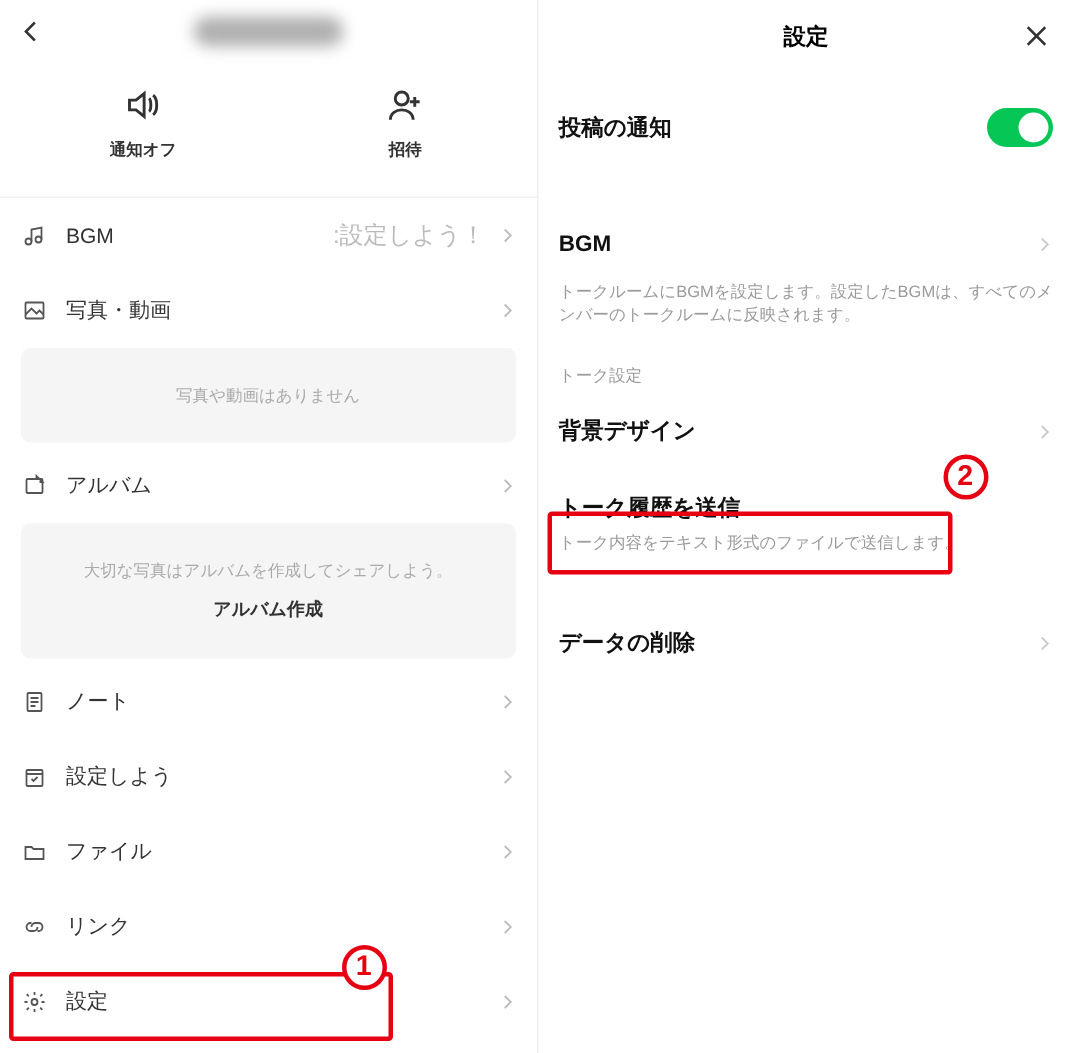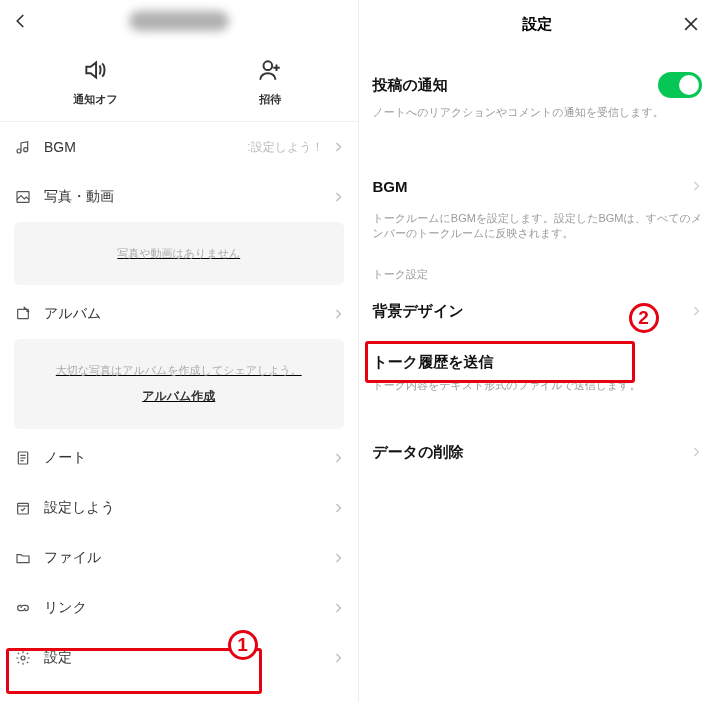--- a/index.html
+++ b/index.html
@@ -37,21 +37,21 @@
       height: 20px;
       border-radius: 10px;
       background: #b0b0b0;
       filter: blur(5px);
     }
 
     
     .action-row {
       display: flex;
       justify-content: space-around;
-      padding: 14px 4px 14px;
+      padding: 14px 4px 24px;
       border-bottom: 1px solid #f0f0f0;
     }
     .action-item {
       display: flex;
       flex-direction: column;
       align-items: center;
       gap: 8px;
       color: #333;
     }
     .action-icon { width: 28px; height: 28px; display:flex; align-items:center; justify-content:center; }
@@ -65,30 +65,29 @@
       min-height: 50px;
       position: relative;
     }
     .row-icon {
       width: 18px; height: 18px;
       display: inline-flex; align-items: center; justify-content: center;
       margin-right: 12px;
       color: #555;
     }
     .row-label { font-size: 14px; color: #333; flex: 0 0 auto; }
-    .row-sub { font-size: 12px; color: #bbb; margin-left: auto; margin-right: 8px; }
+    .row-sub { font-size: 16px; color: #bbb; margin-left: auto; margin-right: 8px; }
     .row-chevron { color: #bbb; width: 12px; height: 12px; }
 
     .card {
       margin: 0 14px 4px;
       background: #f5f5f6;
       border-radius: 6px;
       padding: 24px 8px;
       text-align: center;
-      text-decoration: underline;
     }
     .card .muted { font-size: 11px; color: #aaa; }
     .card .strong { font-size: 12px; font-weight: 700; margin-top: 10px; color: #333; }
 
     
     .callout {
       position: absolute;
       border: 3px solid #e60012;
       border-radius: 3px;
       pointer-events: none;
@@ -351,21 +350,20 @@
           <line x1="19" y1="5" x2="5" y2="19"></line>
         </svg>
     </span>
   </div>
 
   <div class="setting-block">
     <div class="setting-row">
       <span class="setting-title">投稿の通知</span>
       <div class="toggle"></div>
     </div>
-    <div class="setting-desc">ノートへのリアクションやコメントの通知を受信します。</div>
   </div>
 
   <div style="height:30px"></div>
 
   <div class="rp-row">
     <span class="title">BGM</span>
     <span class="chev">
       <svg viewBox="0 0 24 24" width="12" height="12" fill="none" stroke="currentColor" stroke-width="2.5">
           <polyline points="9 4 17 12 9 20"></polyline>
         </svg>

